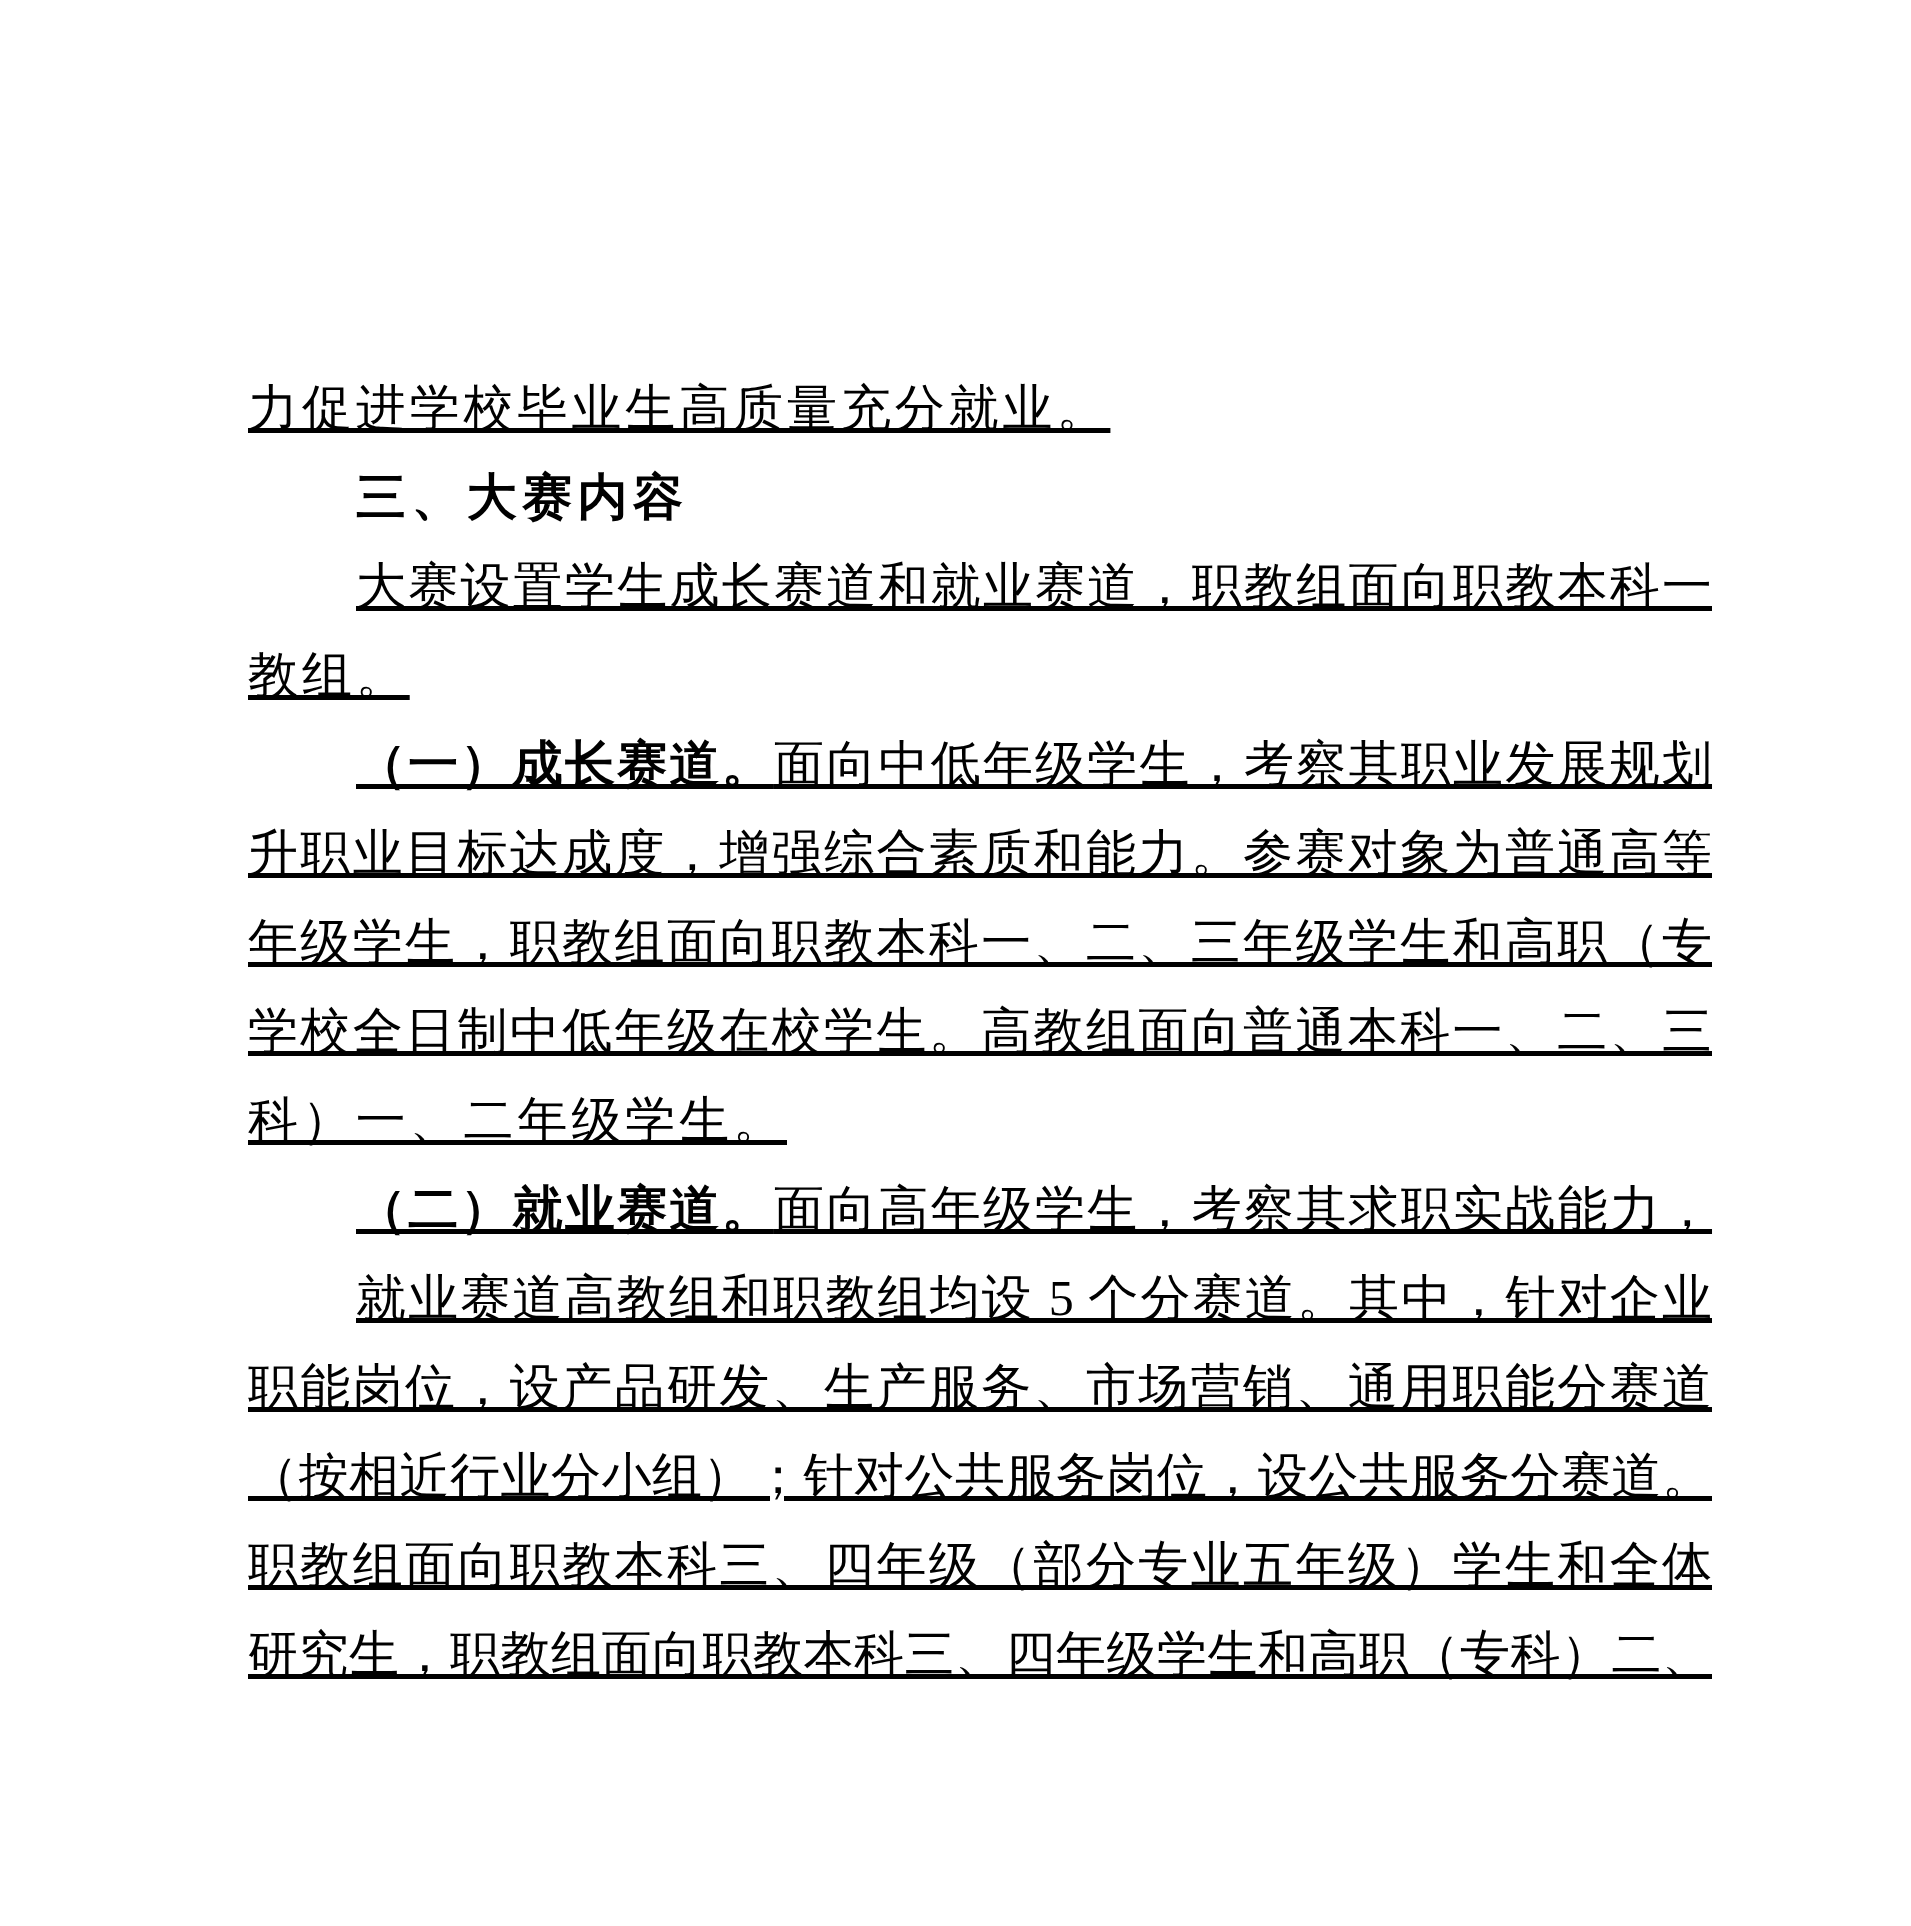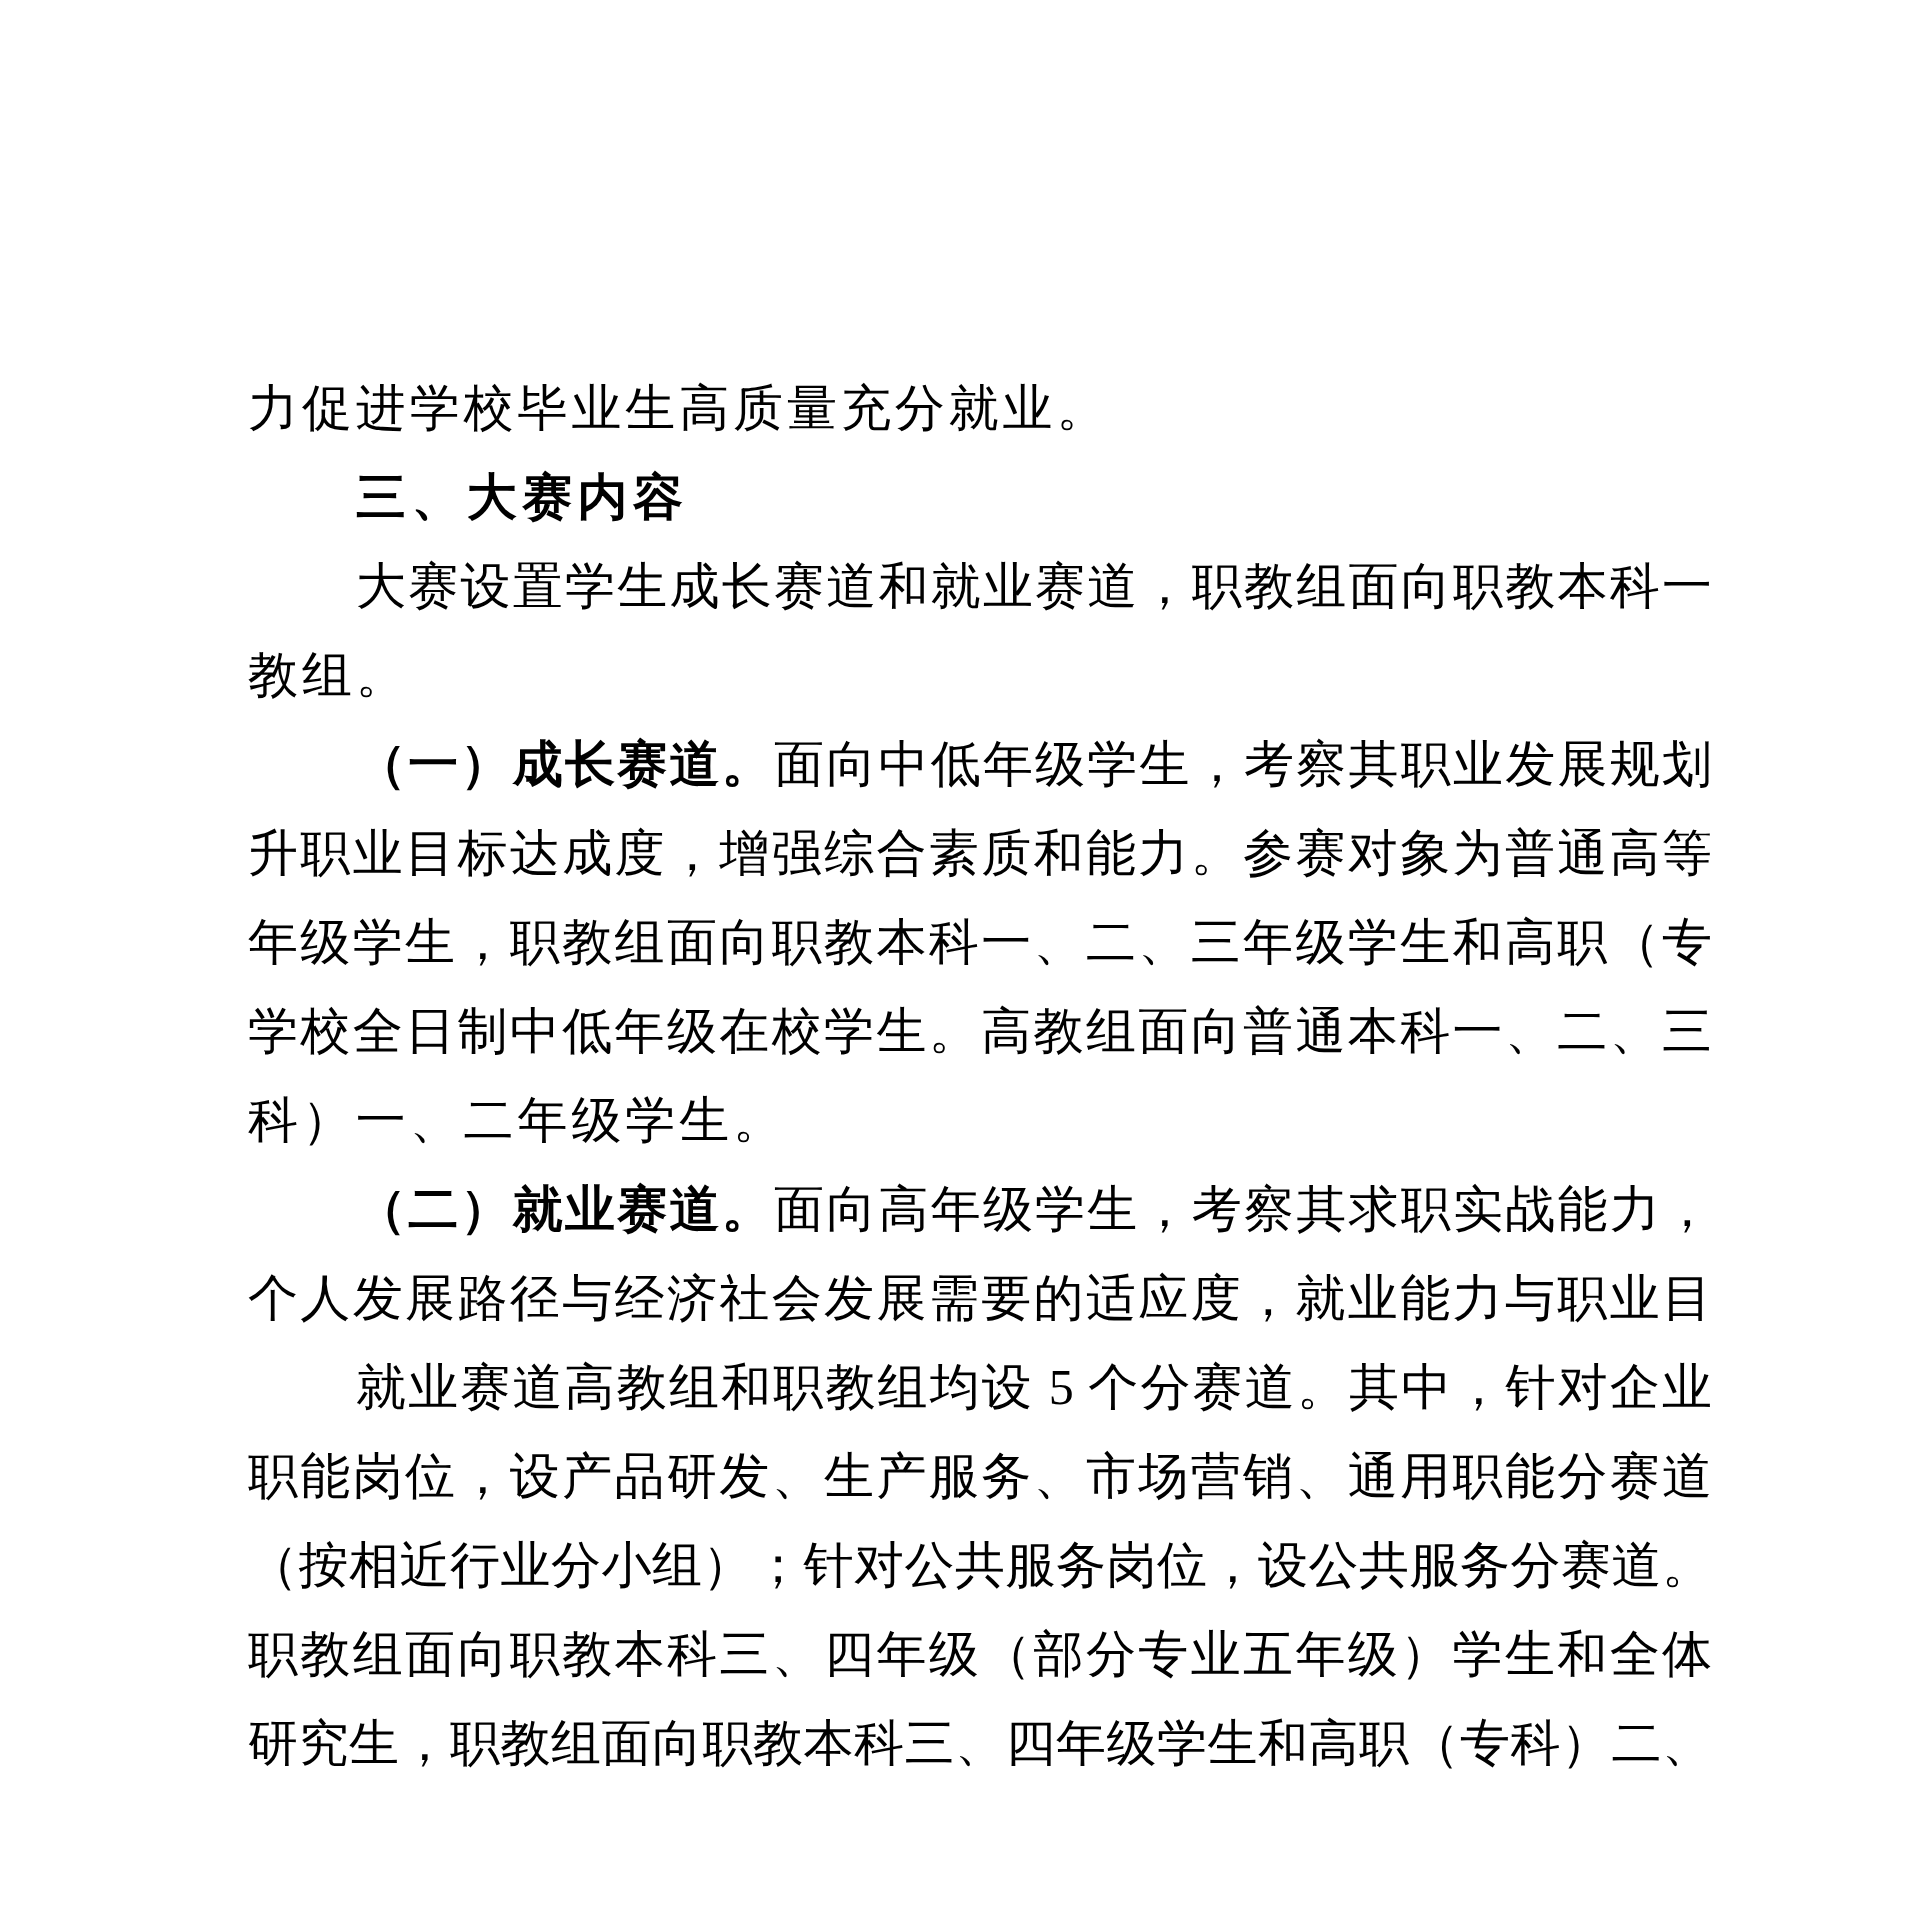--- a/index.html
+++ b/index.html
@@ -39,20 +39,21 @@
     letter-spacing: 0;
     text-align: justify;
     text-align-last: justify;
   }
   .line.indent {
     padding-left: 108px;
   }
   .line.body {
     font-family: "Liberation Serif", "DejaVu Serif", serif;
     font-weight: 400;
+    text-decoration: underline;
   }
   .line.hei {
     font-family: Liberation Serif, serif;
     font-weight: 700;
     letter-spacing: 5.4px;
   }
   .bold-run {
     font-weight: 700;
   }
 </style>
@@ -64,21 +65,20 @@
       <div class="line body"><span>力促进学校毕业生高质量充分就业。</span></div>
       <div class="line hei indent"><span>三、大赛内容</span></div>
       <div class="line body indent justify"><span>大赛设置学生成长赛道和就业赛道，职教组面向职教本科一</span></div>
       <div class="line body"><span>教组。</span></div>
       <div class="line body indent justify"><span class="bold-run">（一）成长赛道。</span><span>面向中低年级学生，考察其职业发展规划</span></div>
       <div class="line body justify"><span>升职业目标达成度，增强综合素质和能力。参赛对象为普通高等</span></div>
       <div class="line body justify"><span>年级学生，职教组面向职教本科一、二、三年级学生和高职（专</span></div>
       <div class="line body justify"><span>学校全日制中低年级在校学生。高教组面向普通本科一、二、三</span></div>
       <div class="line body"><span>科）一、二年级学生。</span></div>
       <div class="line body indent justify"><span class="bold-run">（二）就业赛道。</span><span>面向高年级学生，考察其求职实战能力，</span></div>
-      <div class="line body justify"><span>个人发展路径与经济社会发展需要的适应度，就业能力与职业目</span></div>
       <div class="line body indent justify"><span>就业赛道高教组和职教组均设 5 个分赛道。其中，针对企业</span></div>
       <div class="line body justify"><span>职能岗位，设产品研发、生产服务、市场营销、通用职能分赛道</span></div>
       <div class="line body justify"><span>（按相近行业分小组）；针对公共服务岗位，设公共服务分赛道。</span></div>
       <div class="line body justify"><span>职教组面向职教本科三、四年级（部分专业五年级）学生和全体</span></div>
       <div class="line body justify"><span>研究生，职教组面向职教本科三、四年级学生和高职（专科）二、</span></div>
     </div>
 
 </div>
 
 

